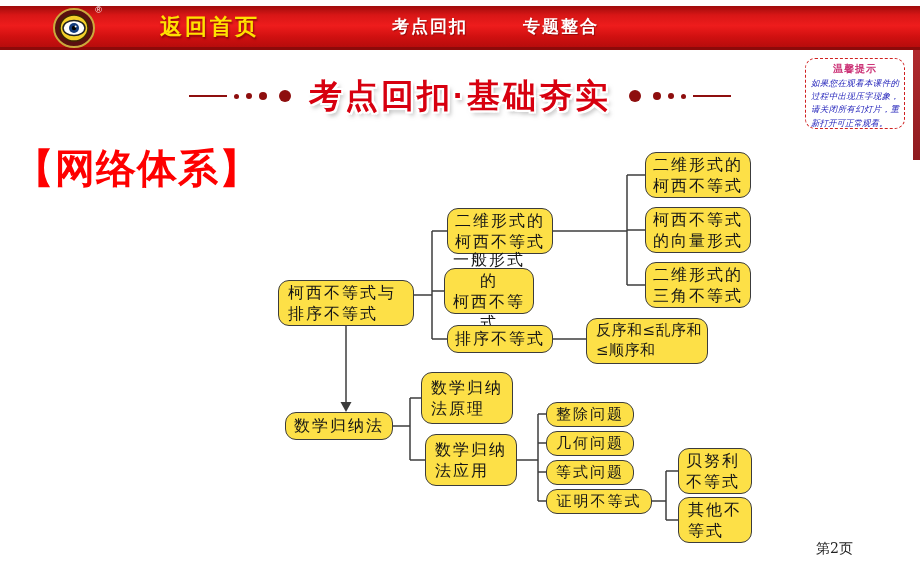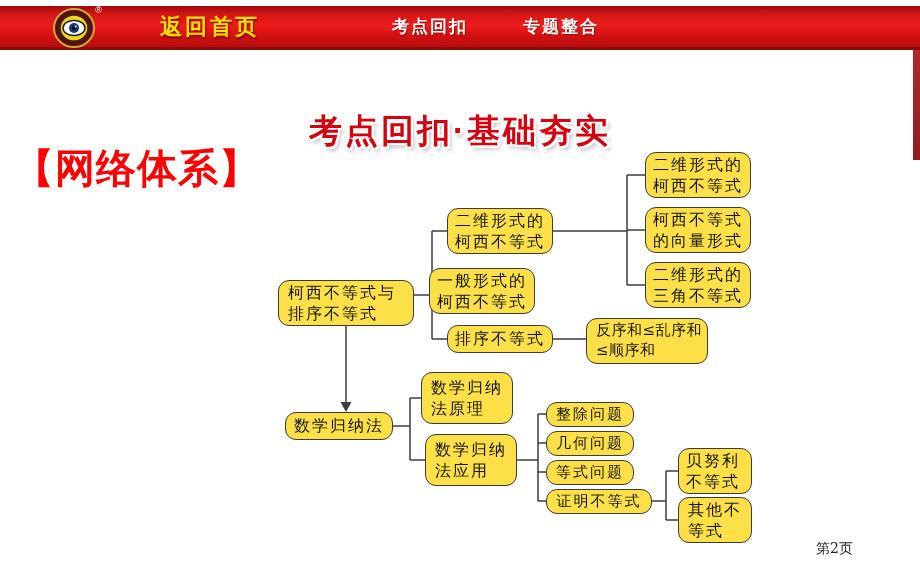--- a/index.html
+++ b/index.html
@@ -29,21 +29,21 @@
   .tipbox{position:absolute;left:805px;top:58px;width:100px;height:71px;
     border:1.5px dashed #d02020;border-radius:10px;box-sizing:border-box;
     padding:3px 5px 2px 5px;background:#fff;}
   .tip-title{text-align:center;color:#cc3377;font-size:10px;font-weight:bold;
     letter-spacing:1px;margin-bottom:1px;}
   .tip-body{color:#2424bb;font-size:8.5px;font-style:italic;line-height:1.55;
     font-family:"DejaVu Serif",serif;text-align:justify;}
 
   
   .title-row{position:absolute;left:0;top:74px;width:100%;height:44px;
-    display:flex;align-items:center;justify-content:space-between;gap:7px;flex-direction:column;}
+    display:flex;align-items:center;justify-content:center;gap:7px;}
   .t-dash{width:38px;height:2px;background:#8e0e0e;}
   .t-dot{border-radius:50%;background:#8e0e0e;}
   .d5{width:5px;height:5px;} .d6{width:6px;height:6px;}
   .d7{width:8px;height:8px;} .d11{width:12px;height:12px;margin:0 5px;}
   .main-title{color:#d7000f;font-size:33px;font-weight:bold;letter-spacing:3px;
     margin:0 6px;
     text-shadow:-2px 0 0 #fff,2px 0 0 #fff,0 -2px 0 #fff,0 2px 0 #fff,
       -2px -2px 0 #fff,2px 2px 0 #fff,-2px 2px 0 #fff,2px -2px 0 #fff,
       3px 4px 4px rgba(120,120,120,.55);}
 
@@ -84,20 +84,24 @@
       </svg>
       <span class="reg">®</span>
     </div>
     <div class="home-btn">返回首页</div>
     <div class="nav-item nav-1">考点回扣</div>
     <div class="nav-item nav-2">专题整合</div>
   </div>
 
   <div class="right-strip"></div>
 
+  <div class="tipbox">
+    <div class="tip-title">温馨提示</div>
+    <div class="tip-body">如果您在观看本课件的过程中出现压字现象，请关闭所有幻灯片，重新打开可正常观看。</div>
+  </div>
 
   <div class="title-row">
     <span class="t-dash"></span>
     <span class="t-dot d5"></span>
     <span class="t-dot d6"></span>
     <span class="t-dot d7"></span>
     <span class="t-dot d11"></span>
     <span class="main-title">考点回扣·基础夯实</span>
     <span class="t-dot d11"></span>
     <span class="t-dot d7"></span>
@@ -142,21 +146,21 @@
     <line x1="652" y1="501" x2="666" y2="501"></line>
     <line x1="666" y1="471" x2="666" y2="520"></line>
     <line x1="666" y1="471" x2="678" y2="471"></line>
     <line x1="666" y1="520" x2="678" y2="520"></line>
   </svg>
 
   <div class="node left" style="left:278px;top:280px;width:136px;height:46px;">柯西不等式与
 排序不等式</div>
   <div class="node" style="left:447px;top:208px;width:106px;height:46px;">二维形式的
 柯西不等式</div>
-  <div class="node" style="left:429px;top:268px;width:106px;height:46px;">一般形式的
+  <div class="node" style="left:444px;top:268px;width:90px;height:46px;">一般形式的
 柯西不等式</div>
   <div class="node" style="left:447px;top:325px;width:106px;height:28px;">排序不等式</div>
   <div class="node" style="left:645px;top:152px;width:106px;height:46px;">二维形式的
 柯西不等式</div>
   <div class="node" style="left:645px;top:207px;width:106px;height:46px;">柯西不等式
 的向量形式</div>
   <div class="node" style="left:645px;top:262px;width:106px;height:46px;">二维形式的
 三角不等式</div>
   <div class="node left seq" style="left:586px;top:318px;width:122px;height:46px;">反序和≤乱序和
 ≤顺序和</div>

